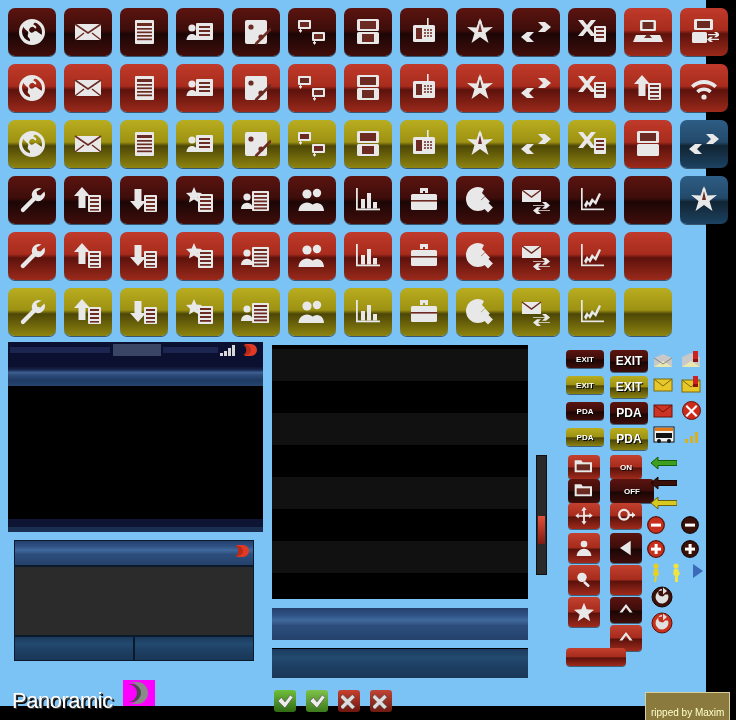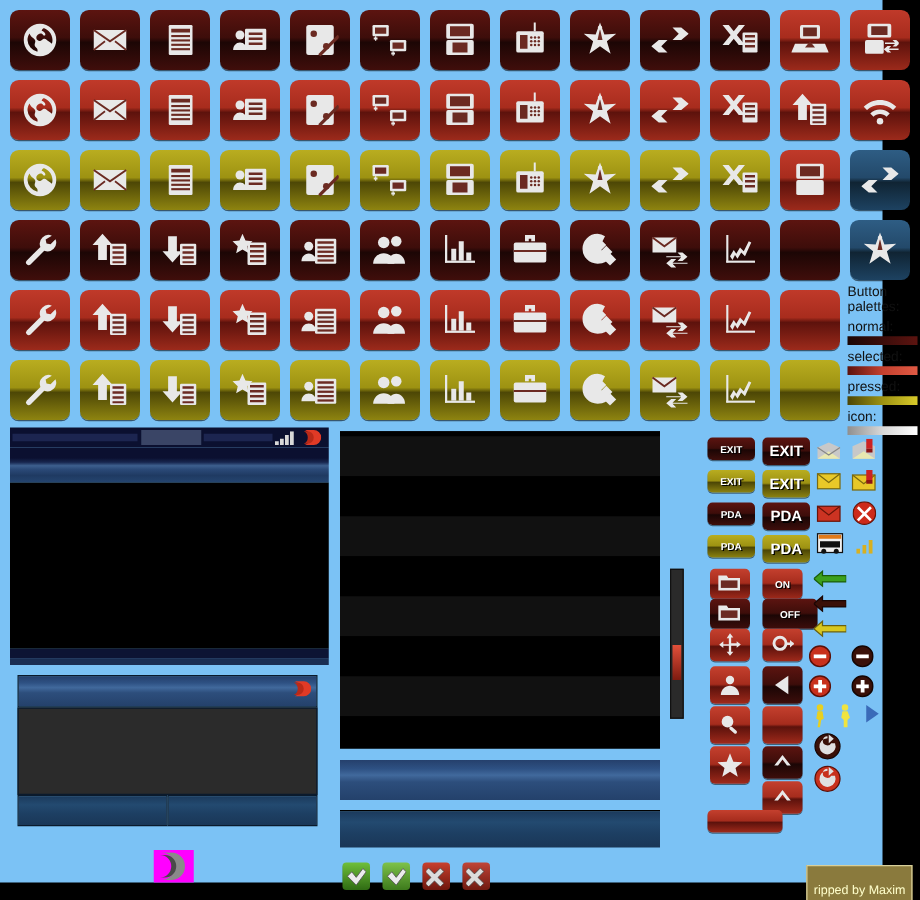--- a/index.html
+++ b/index.html
@@ -751,32 +751,20 @@
         <use href="#g-mailsync"></use>
       </svg>
     </div>
   <div class="btn48 pal-pressed" style="left:568px;top:288px">
       <svg viewBox="0 0 30 30">
         <use href="#g-linegraph"></use>
       </svg>
     </div>
   <div class="btn48 pal-pressed" style="left:624px;top:288px"></div>
 
-  <div class="legend">
-    <div class="lt">Button</div>
-    <div class="lt">palettes:</div>
-    <div class="lt" style="margin-top:4px">normal:</div>
-    <div class="swatch sw-normal"></div>
-    <div class="lt">selected:</div>
-    <div class="swatch sw-selected"></div>
-    <div class="lt">pressed:</div>
-    <div class="swatch sw-pressed"></div>
-    <div class="lt">icon:</div>
-    <div class="swatch sw-icon"></div>
-  </div>
 
   <div class="win" style="left:8px; top:342px; width:255px; height:190px;">
     <div style="position:absolute; left:0; top:0; width:255px; height:16px; background:#0b1030;">
       <div style="position:absolute; left:2px; top:5px; width:100px; height:6px; background:#1c2550;"></div>
       <div style="position:absolute; left:105px; top:2px; width:48px; height:12px; background:#3a4566;"></div>
       <div style="position:absolute; left:155px; top:5px; width:55px; height:6px; background:#1c2550;"></div>
       <svg style="position:absolute; left:212px; top:3px;" width="20" height="11" viewBox="0 0 20 11">
         <rect x="0" y="8" width="3" height="3" fill="#d8d8d8"></rect>
         <rect x="4" y="6" width="3" height="5" fill="#d8d8d8"></rect>
         <rect x="8" y="3" width="3" height="8" fill="#d8d8d8"></rect>
@@ -798,20 +786,21 @@
       <svg style="position:absolute; right:4px; top:3px;" width="15" height="14" viewBox="0 0 15 14">
         <path d="M2 1 L9 1 A6 6 0 0 1 9 13 L2 13 A6.5 6.5 0 0 0 2 1 Z" fill="#e03a26"></path>
         <path d="M1 2 L4 2 A5 5 0 0 1 4 12 L1 12 A5.5 5.5 0 0 0 1 2 Z" fill="#b92a19"></path>
       </svg>
     </div>
     <div style="position:absolute; left:0; top:26px; width:240px; height:70px; background:#2b2b2b; border:1px solid #0a1a2c;"></div>
     <div style="position:absolute; left:0; top:96px; width:120px; height:25px; border:1px solid #0a1a2c;" class="bluebar2"></div>
     <div style="position:absolute; left:120px; top:96px; width:120px; height:25px; border:1px solid #0a1a2c;" class="bluebar2"></div>
   </div>
 
+  <div class="panoramic-text" style="left:12px; top:688px;">Panoramic</div>
   <div class="magenta-box" style="left:123px; top:680px; width:32px; height:26px;">
     <svg width="32" height="26" viewBox="0 0 32 26">
       <path d="M6 2 L14 2 A9 9 0 0 1 14 24 L6 24 A10 10 0 0 0 6 2 Z" fill="#8a8a8a"></path>
       <path d="M5 4 L9 4 A7.5 7.5 0 0 1 9 22 L5 22 A8.5 8.5 0 0 0 5 4 Z" fill="#4a4a4a"></path>
     </svg>
   </div>
 
   <div class="panelist" style="position:absolute; left:272px; top:345px; width:256px; height:250px;">
     <div style="height:4px;" class="stripe-a"></div>
     <div style="height:32px;" class="stripe-b"></div>

